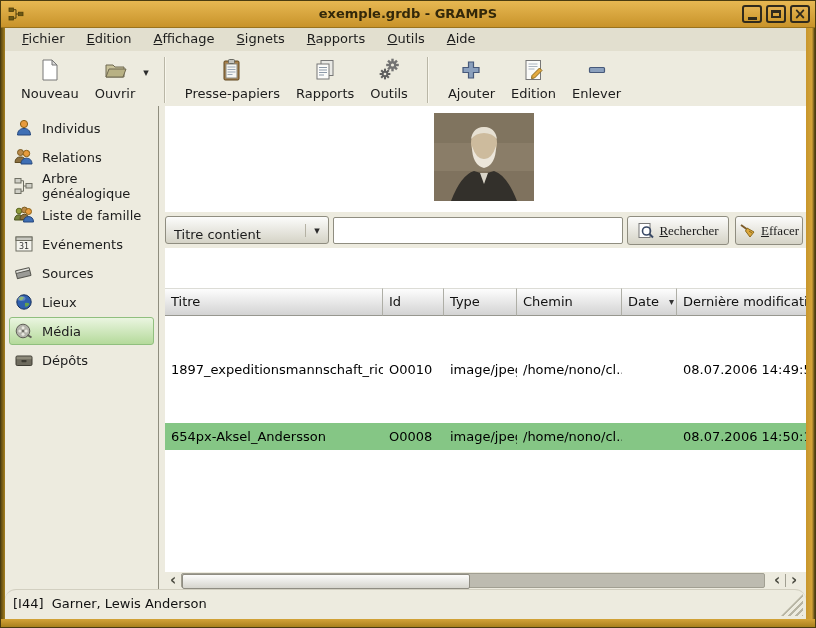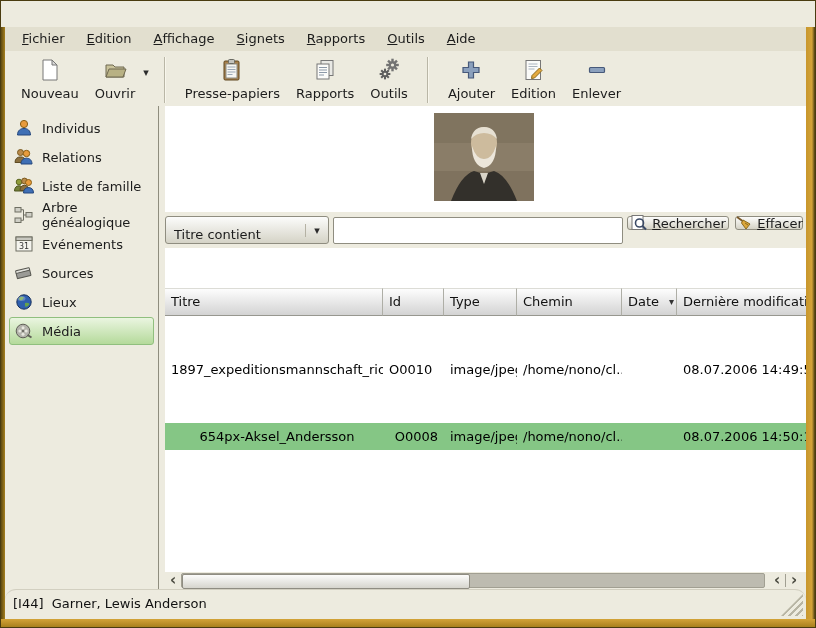--- a/index.html
+++ b/index.html
@@ -50,36 +50,36 @@
 
   .filter-row{position:absolute;left:0;top:106px;width:643px;height:37px;background:#edebdf;}
   .combo{position:absolute;left:0;top:4px;width:164px;height:28px;box-sizing:border-box;
     background:linear-gradient(#fcfcfb,#d5d3c6);border:1px solid #8f8d80;border-radius:3px;
     display:flex;align-items:center;font-size:13px;color:#1c1c1c;}
   .combo-text{flex:1;padding-left:8px;margin-top:8px;}
   .combo-arrow{width:22px;text-align:center;border-left:1px solid #b5b2a4;font-size:11px;color:#2c2c2c;}
   .search-input{position:absolute;left:168px;top:5px;width:290px;height:27px;box-sizing:border-box;
     border:1px solid #8f8d80;border-radius:2px;background:#fff;font-size:13px;padding:0 6px;
     font-family:"DejaVu Sans","Liberation Sans",sans-serif;}
-  .btn{position:absolute;top:4px;height:14px;box-sizing:border-box;border:1px solid #8f8d80;border-radius:3px;
+  .btn{position:absolute;top:4px;height:29px;box-sizing:border-box;border:1px solid #8f8d80;border-radius:3px;
     background:linear-gradient(#fcfcfb,#d5d3c6);display:flex;align-items:center;justify-content:center;gap:4px;
-    font-size:13px;color:#1c1c1c;}
+    font-size:13px;color:#1c1c1c;font-family:Liberation Serif, serif;}
   .btn-search{left:462px;width:102px;}
   .btn-clear{left:570px;width:68px;}
   .btn-icon{width:18px;height:18px;flex:0 0 18px;}
 
   
   .table{position:absolute;left:0;top:142px;width:643px;height:324px;overflow:hidden;background:#fff;}
   .thead,.tr{display:grid;grid-template-columns:218px 61px 73px 105px 55px 1fr;margin-top:40px;}
   .th{background:linear-gradient(#fdfdfd,#d3d3d3);border-right:1px solid #aeaea6;border-bottom:1px solid #97978f;
     border-top:1px solid #dcdcd6;padding-left:6px;height:28px;line-height:26px;font-size:13px;color:#111;
     overflow:hidden;white-space:nowrap;box-sizing:border-box;display:flex;align-items:center;gap:10px;}
   .sort-arrow{font-size:10px;color:#333;}
   .tr{height:27px;}
-  .tr.selected{background:#85c685;border-bottom:1px solid #fff;text-align:center;}
+  .tr.selected{background:#85c685;border-bottom:1px solid #fff;}
   .td{line-height:27px;font-size:13px;padding-left:6px;overflow:hidden;white-space:nowrap;color:#000;box-sizing:border-box;}
 
   
   .hscroll{position:absolute;left:0;bottom:0;width:643px;height:18px;background:#edebdf;}
   .hs-arrow{position:absolute;top:0;width:16px;height:17px;text-align:center;font-size:15px;font-weight:bold;
     color:#4a4a40;line-height:16px;}
   .hs-left{left:0;}
   .hs-trough{position:absolute;left:16px;top:1px;width:584px;height:15px;background:#bdbbb0;
     border:1px solid #a19f92;border-radius:2px;box-sizing:border-box;}
   .hs-thumb{position:absolute;left:0;top:0;width:286px;height:13px;background:linear-gradient(#fcfcfb,#d6d5cd);
@@ -94,20 +94,44 @@
   .grip{position:absolute;right:3px;bottom:3px;width:22px;height:22px;
     background:repeating-linear-gradient(135deg,#b8b5a4 0 2px,transparent 2px 5px);
     clip-path:polygon(100% 0,100% 100%,0 100%);}
   u{text-decoration:underline;}
 </style>
 </head>
 <body>
 
 <div class="window">
 
+  <div class="titlebar">
+    <span class="win-icon">
+      <svg viewBox="0 0 16 16" width="16" height="16">
+          <g fill="#6b5713" stroke="#4f3f0c" stroke-width="0.8">
+            <rect x="1" y="2" width="4.5" height="3.5"></rect>
+            <rect x="1" y="10.5" width="4.5" height="3.5"></rect>
+            <rect x="10.5" y="6.2" width="4.5" height="3.5"></rect>
+          </g>
+          <path d="M5.5 3.7 H8 V12.2 H5.5 M8 8 H10.5" stroke="#4f3f0c" fill="none"></path>
+        </svg>
+    </span>
+    <span class="title-text">exemple.grdb - GRAMPS</span>
+    <span class="win-controls">
+      <span class="win-btn">
+          <span class="glyph-min"></span>
+        </span>
+      <span class="win-btn">
+          <span class="glyph-max"></span>
+        </span>
+      <span class="win-btn">
+          <span class="glyph-close">×</span>
+        </span>
+    </span>
+  </div>
 
   <div class="frame-left"></div>
   <div class="frame-right"></div>
 
   <div class="menubar">
     <span class="menu-item"><u>F</u>ichier</span>
     <span class="menu-item"><u>E</u>dition</span>
     <span class="menu-item"><u>A</u>ffichage</span>
     <span class="menu-item"><u>S</u>ignets</span>
     <span class="menu-item"><u>R</u>apports</span>
@@ -217,39 +241,39 @@
       <span class="sb-icon"><svg viewBox="0 0 20 20" width="20" height="20">
             <circle cx="6.5" cy="5.5" r="3" fill="#b98a4a" stroke="#7a5a20"></circle>
             <path d="M1 15.5c0-3.8 2.4-5.6 5.5-5.6s5.5 1.8 5.5 5.6z" fill="#8a6f3e" stroke="#5d4a22"></path>
             <circle cx="12.5" cy="6.5" r="3.2" fill="#e89b3c" stroke="#8a5f14"></circle>
             <path d="M7 17c0-4 2.5-5.8 5.5-5.8s5.5 1.8 5.5 5.8z" fill="#3f6fb5" stroke="#25477c"></path>
           </svg></span>
       <span>Relations</span>
     </div>
     <div class="sb-item">
       <span class="sb-icon"><svg viewBox="0 0 20 20" width="20" height="20">
+            <g fill="#cfcfc6" stroke="#6f6f63">
+              <rect x="1" y="2.5" width="6" height="4.5"></rect>
+              <rect x="1" y="13" width="6" height="4.5"></rect>
+              <rect x="12" y="7.5" width="6" height="4.5"></rect>
+            </g>
+            <path d="M7 4.75 H9.5 V15.25 H7 M9.5 10 H12" stroke="#6f6f63" fill="none"></path>
+          </svg></span>
+      <span>Arbre généalogique</span>
+    </div>
+    <div class="sb-item">
+      <span class="sb-icon"><svg viewBox="0 0 20 20" width="20" height="20">
             <circle cx="5" cy="6" r="2.8" fill="#8f9c3a" stroke="#5d661f"></circle>
             <path d="M0.5 15c0-3.5 2-5.2 4.5-5.2s4.5 1.7 4.5 5.2z" fill="#76813a" stroke="#4d5420"></path>
             <circle cx="10.5" cy="5" r="2.9" fill="#b98a4a" stroke="#7a5a20"></circle>
             <path d="M6 14.5c0-3.5 2-5.2 4.5-5.2s4.5 1.7 4.5 5.2z" fill="#8a6f3e" stroke="#5d4a22"></path>
             <circle cx="14.5" cy="6.5" r="3" fill="#e89b3c" stroke="#8a5f14"></circle>
             <path d="M9.5 17c0-3.7 2.2-5.4 5-5.4s5 1.7 5 5.4z" fill="#3f6fb5" stroke="#25477c"></path>
           </svg></span>
       <span>Liste de famille</span>
-    </div>
-    <div class="sb-item">
-      <span class="sb-icon"><svg viewBox="0 0 20 20" width="20" height="20">
-            <g fill="#cfcfc6" stroke="#6f6f63">
-              <rect x="1" y="2.5" width="6" height="4.5"></rect>
-              <rect x="1" y="13" width="6" height="4.5"></rect>
-              <rect x="12" y="7.5" width="6" height="4.5"></rect>
-            </g>
-            <path d="M7 4.75 H9.5 V15.25 H7 M9.5 10 H12" stroke="#6f6f63" fill="none"></path>
-          </svg></span>
-      <span>Arbre généalogique</span>
     </div>
     <div class="sb-item">
       <span class="sb-icon"><svg viewBox="0 0 20 20" width="20" height="20">
             <rect x="2" y="3" width="16" height="14" fill="#f4f4ee" stroke="#6f6f63"></rect>
             <rect x="2" y="3" width="16" height="3.5" fill="#c8c8c0" stroke="#6f6f63"></rect>
             <text x="10" y="14.5" font-size="8" text-anchor="middle" fill="#333">31</text>
           </svg></span>
       <span>Evénements</span>
     </div>
     <div class="sb-item">
@@ -274,20 +298,28 @@
       <span class="sb-icon"><svg viewBox="0 0 20 20" width="20" height="20">
             <circle cx="9" cy="10" r="6.8" fill="#b3b3ab" stroke="#5f5f57"></circle>
             <circle cx="9" cy="6.8" r="1.5" fill="#e8e8e0"></circle>
             <circle cx="9" cy="13.2" r="1.5" fill="#e8e8e0"></circle>
             <circle cx="5.8" cy="10" r="1.5" fill="#e8e8e0"></circle>
             <circle cx="12.2" cy="10" r="1.5" fill="#e8e8e0"></circle>
             <circle cx="9" cy="10" r="1.1" fill="#5f5f57"></circle>
             <path d="M13.5 14 L17.5 16.5" stroke="#5f5f57" stroke-width="2"></path>
           </svg></span>
       <span>Média</span>
+    </div>
+    <div class="sb-item">
+      <span class="sb-icon"><svg viewBox="0 0 20 20" width="20" height="20">
+            <rect x="2" y="6" width="16" height="9.5" rx="1.2" fill="#6e6b5e" stroke="#3e3c33"></rect>
+            <rect x="2.6" y="6.6" width="14.8" height="2.6" fill="#8d8a7a"></rect>
+            <rect x="7.5" y="10" width="5" height="2.2" rx="0.6" fill="#3e3c33"></rect>
+          </svg></span>
+      <span>Dépôts</span>
     </div>
   </div>
 
   <div class="content">
 
     <div class="photo">
       <svg viewBox="0 0 100 88" width="100" height="88">
         <rect width="100" height="88" fill="#8a7d68"></rect>
         <rect width="100" height="30" fill="#7a6e5a" opacity="0.6"></rect>
         <rect y="58" width="100" height="30" fill="#6e6250" opacity="0.4"></rect>

